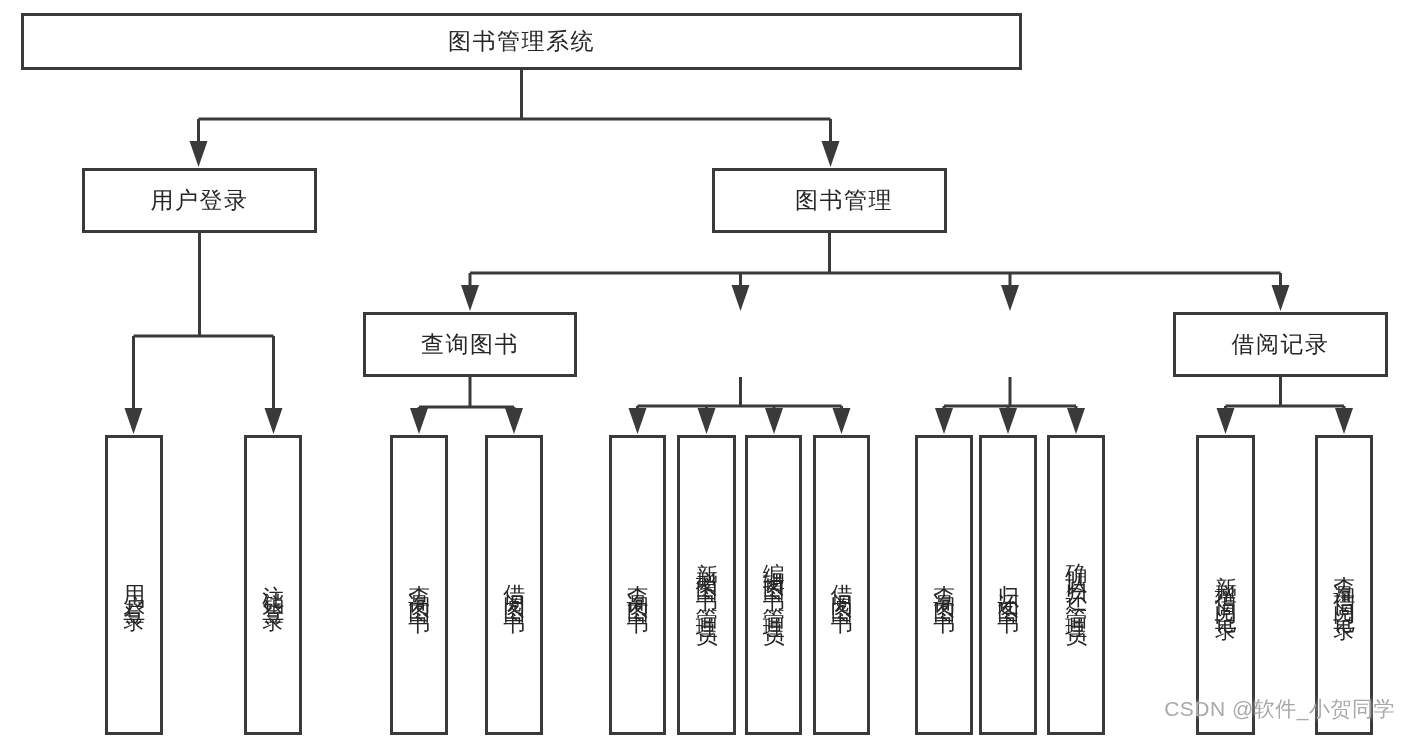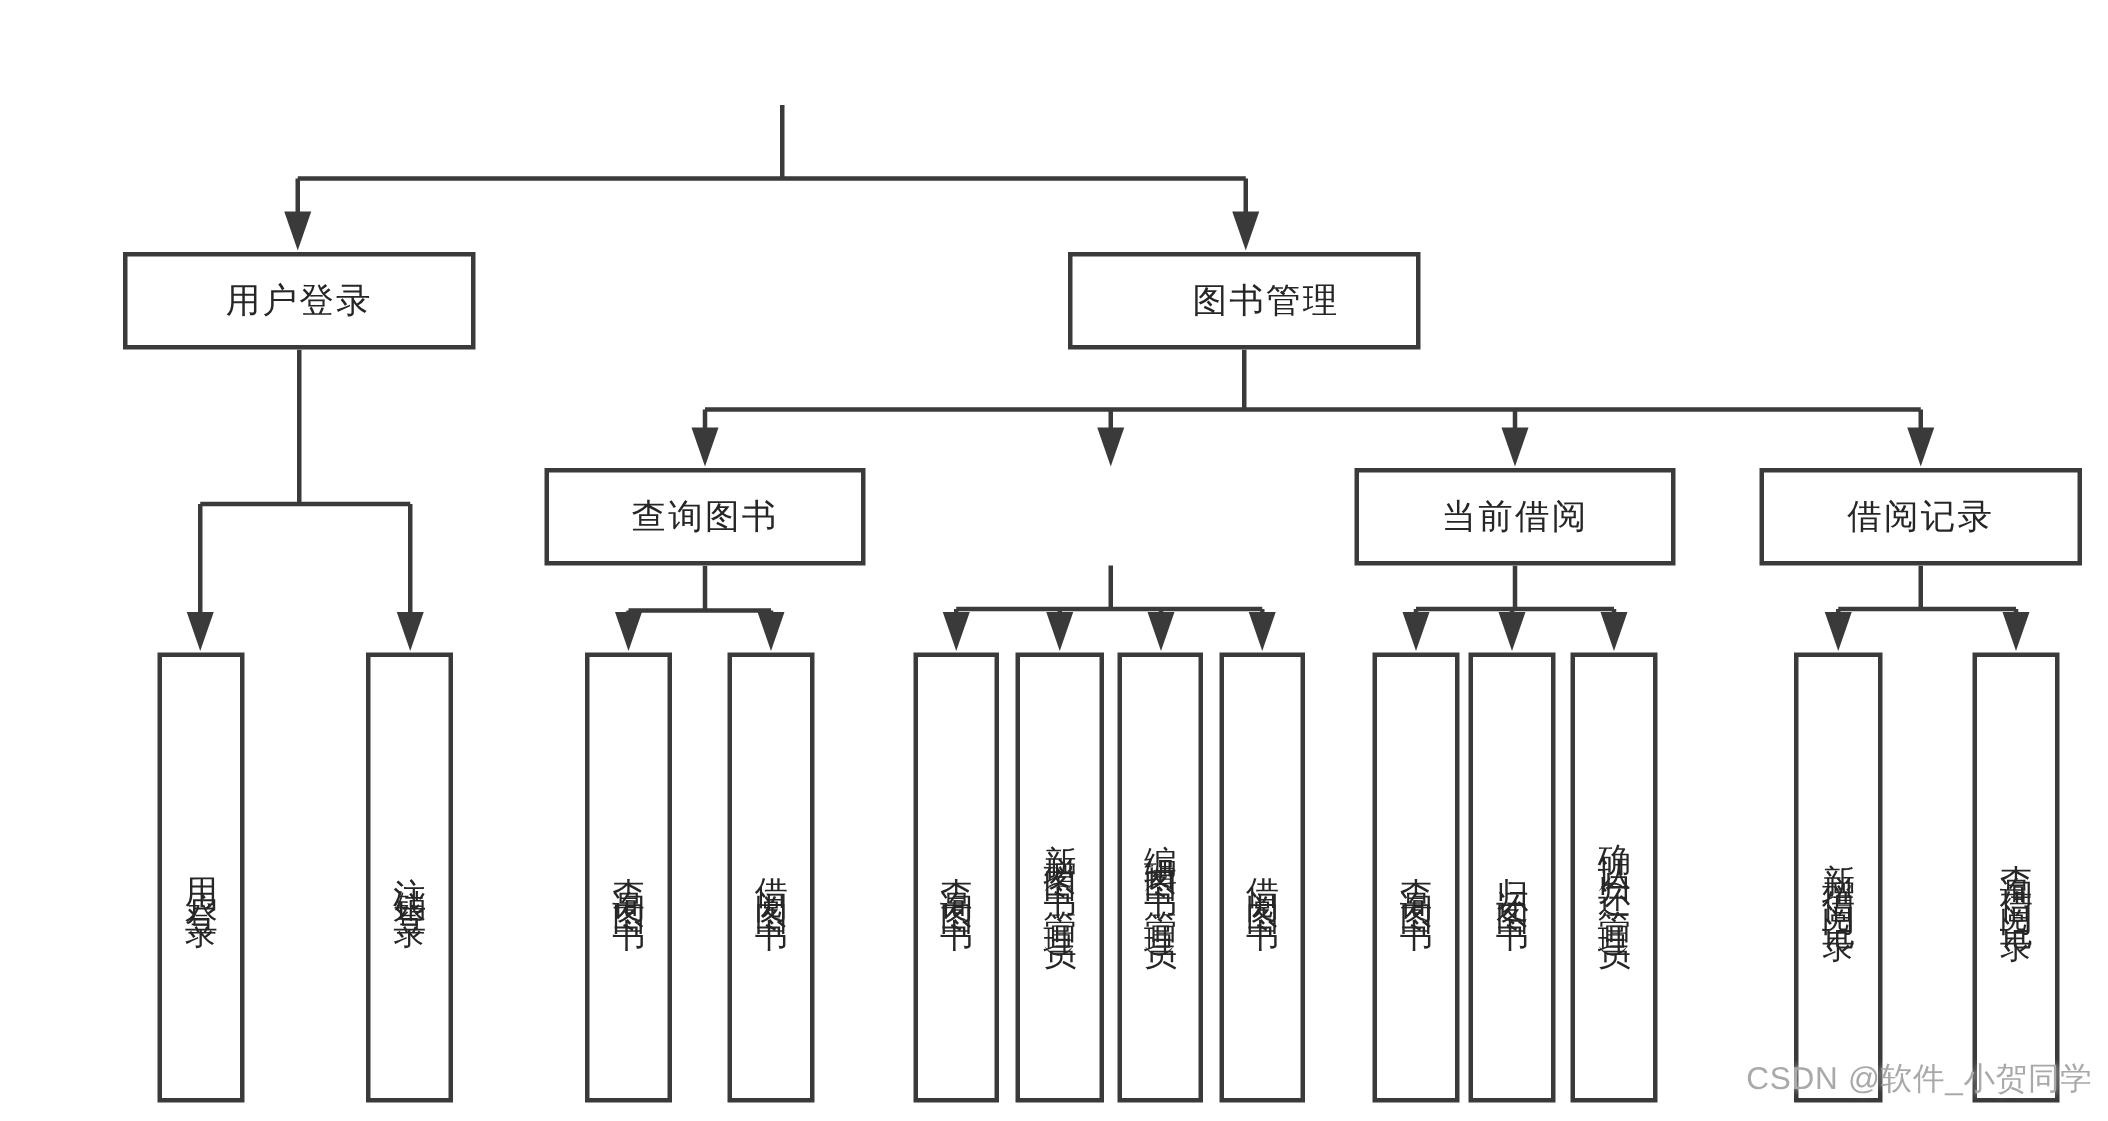--- a/index.html
+++ b/index.html
@@ -53,21 +53,21 @@
     font-size: 22px;
     letter-spacing: 9px;
     line-height: 1.2;
     padding: 6px 0;
     top: 435px;
     height: 300px;
   }
   .watermark {
     position: absolute;
     right: 10px;
-    bottom: 14px;
+    bottom: 24px;
     font-size: 21px;
     letter-spacing: 0.5px;
     color: var(--wm);
     z-index: 3;
     white-space: nowrap;
     text-shadow: 0 0 5px rgba(255,255,255,0.9);
   }
 </style>
 </head>
 <body>
@@ -100,26 +100,26 @@
       <polygon points="765,408 783,408 774,434"></polygon>
       <polygon points="832.5,408 850.5,408 841.5,434"></polygon>
       <polygon points="935,408 953,408 944,434"></polygon>
       <polygon points="999,408 1017,408 1008,434"></polygon>
       <polygon points="1067,408 1085,408 1076,434"></polygon>
       <polygon points="1216.5,408 1234.5,408 1225.5,434"></polygon>
       <polygon points="1335,408 1353,408 1344,434"></polygon>
     </g>
   </svg>
 
+  <div class="node h-node" style="left:21px; top:13px; width:1001px; height:57px;">图书管理系统</div>
 
   <div class="node h-node" style="left:82px; top:168px; width:235px; height:65px;">用户登录</div>
   <div class="node h-node" style="left:712px; top:168px; width:235px; height:65px;padding-left:29px;">图书管理</div>
 
   <div class="node h-node" style="left:363px; top:312px; width:214px; height:65px;">查询图书</div>
-  <div class="node h-node" style="left:903px; top:312px; width:214px; height:65px;">当前借阅</div>
   <div class="node h-node" style="left:1173px; top:312px; width:215px; height:65px;">借阅记录</div>
 
   <div class="node v-node" style="left:105px; width:58px;">用户登录</div>
   <div class="node v-node" style="left:244px; width:58px;">注销登录</div>
 
   <div class="node v-node" style="left:390px; width:58px;">查询图书</div>
   <div class="node v-node" style="left:485px; width:58px;">借阅图书</div>
 
   <div class="node v-node" style="left:609px; width:57px;">查询图书</div>
   <div class="node v-node" style="left:677px; width:59px;">新增图书（管理员）</div>

